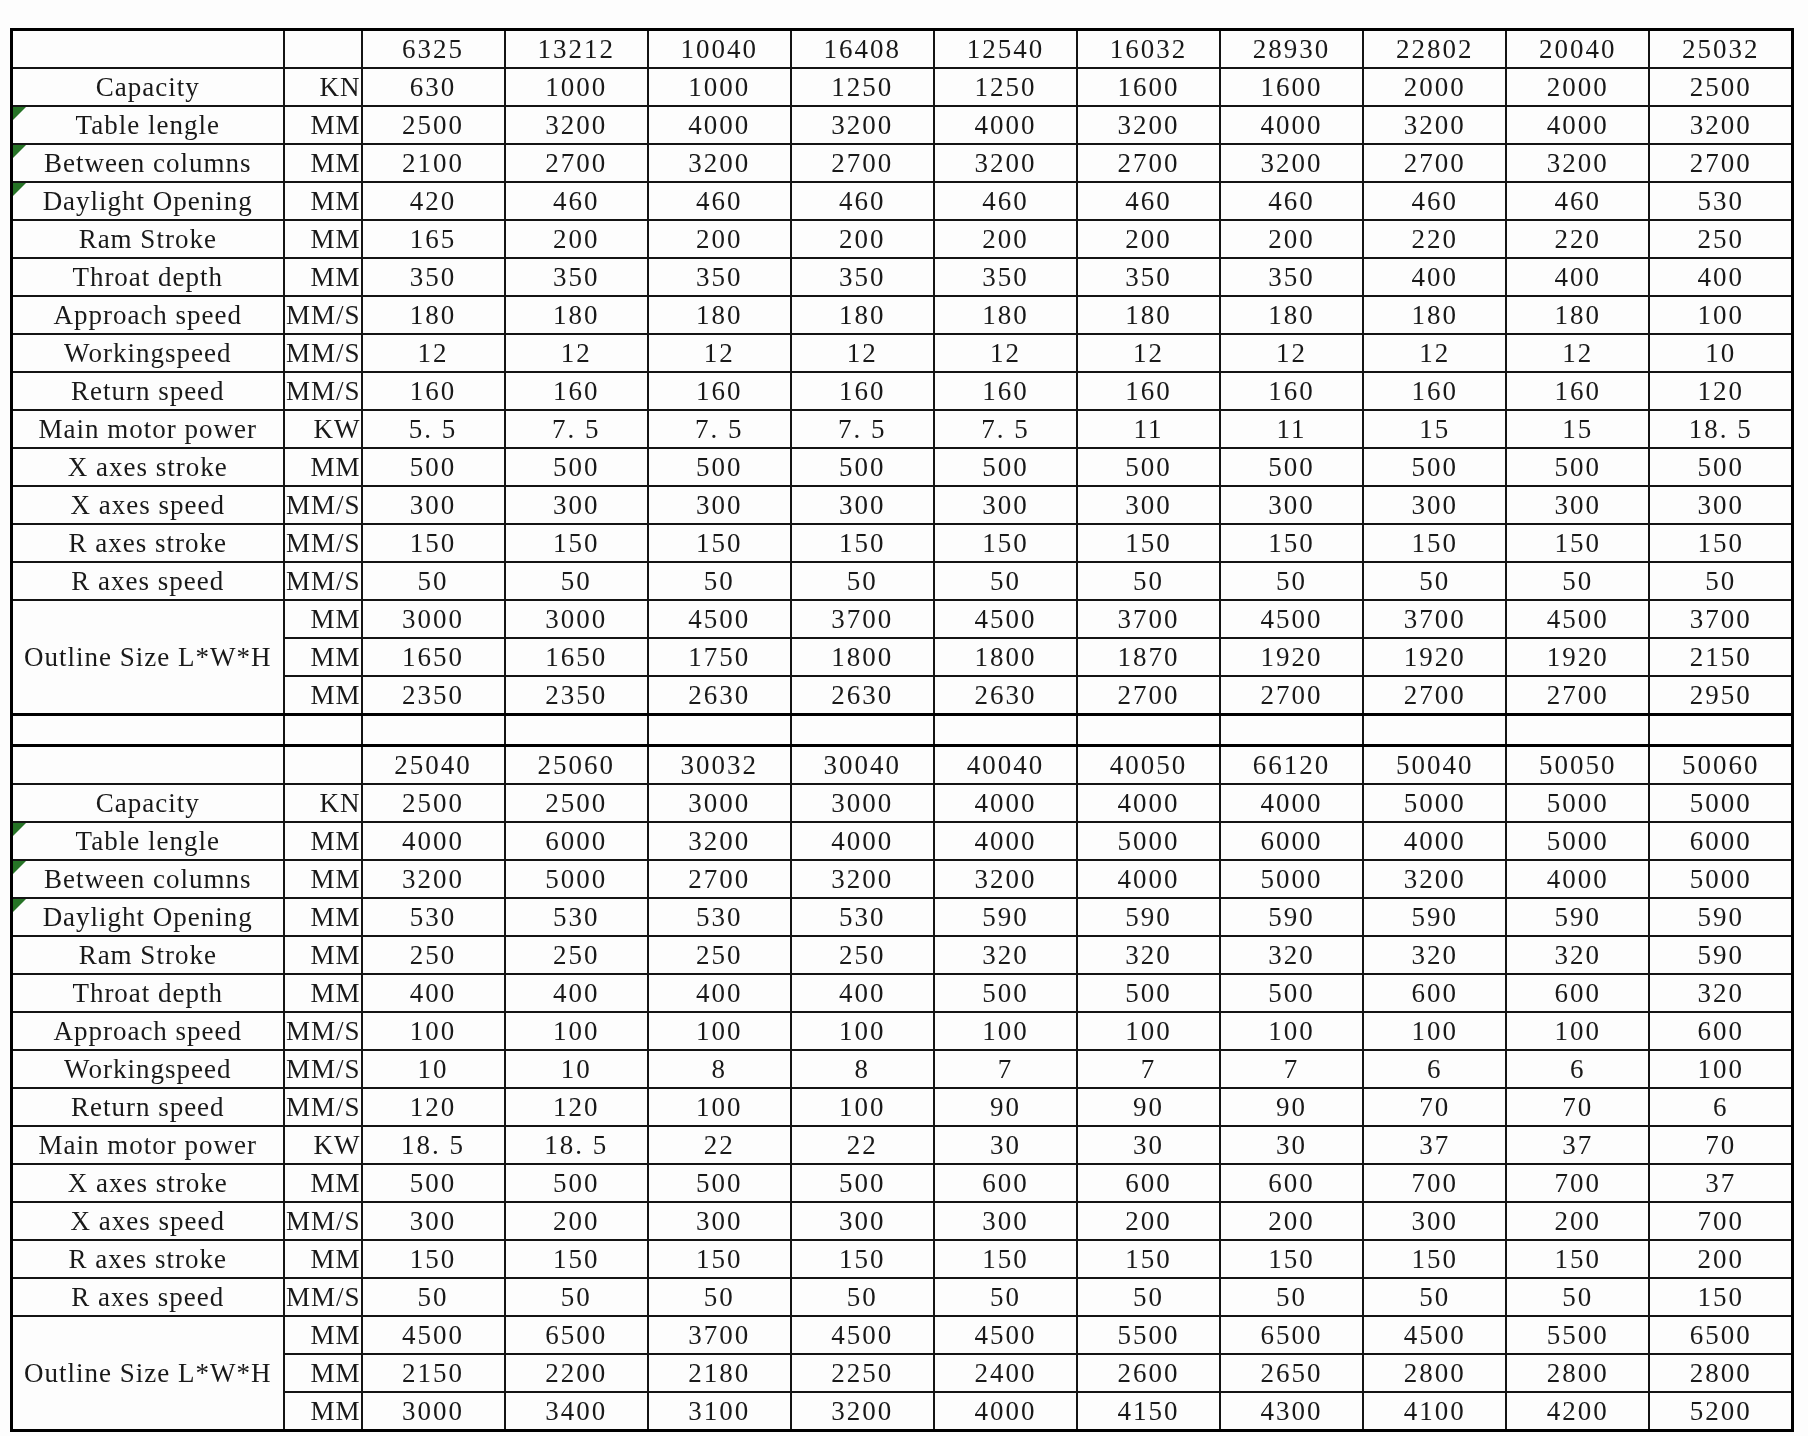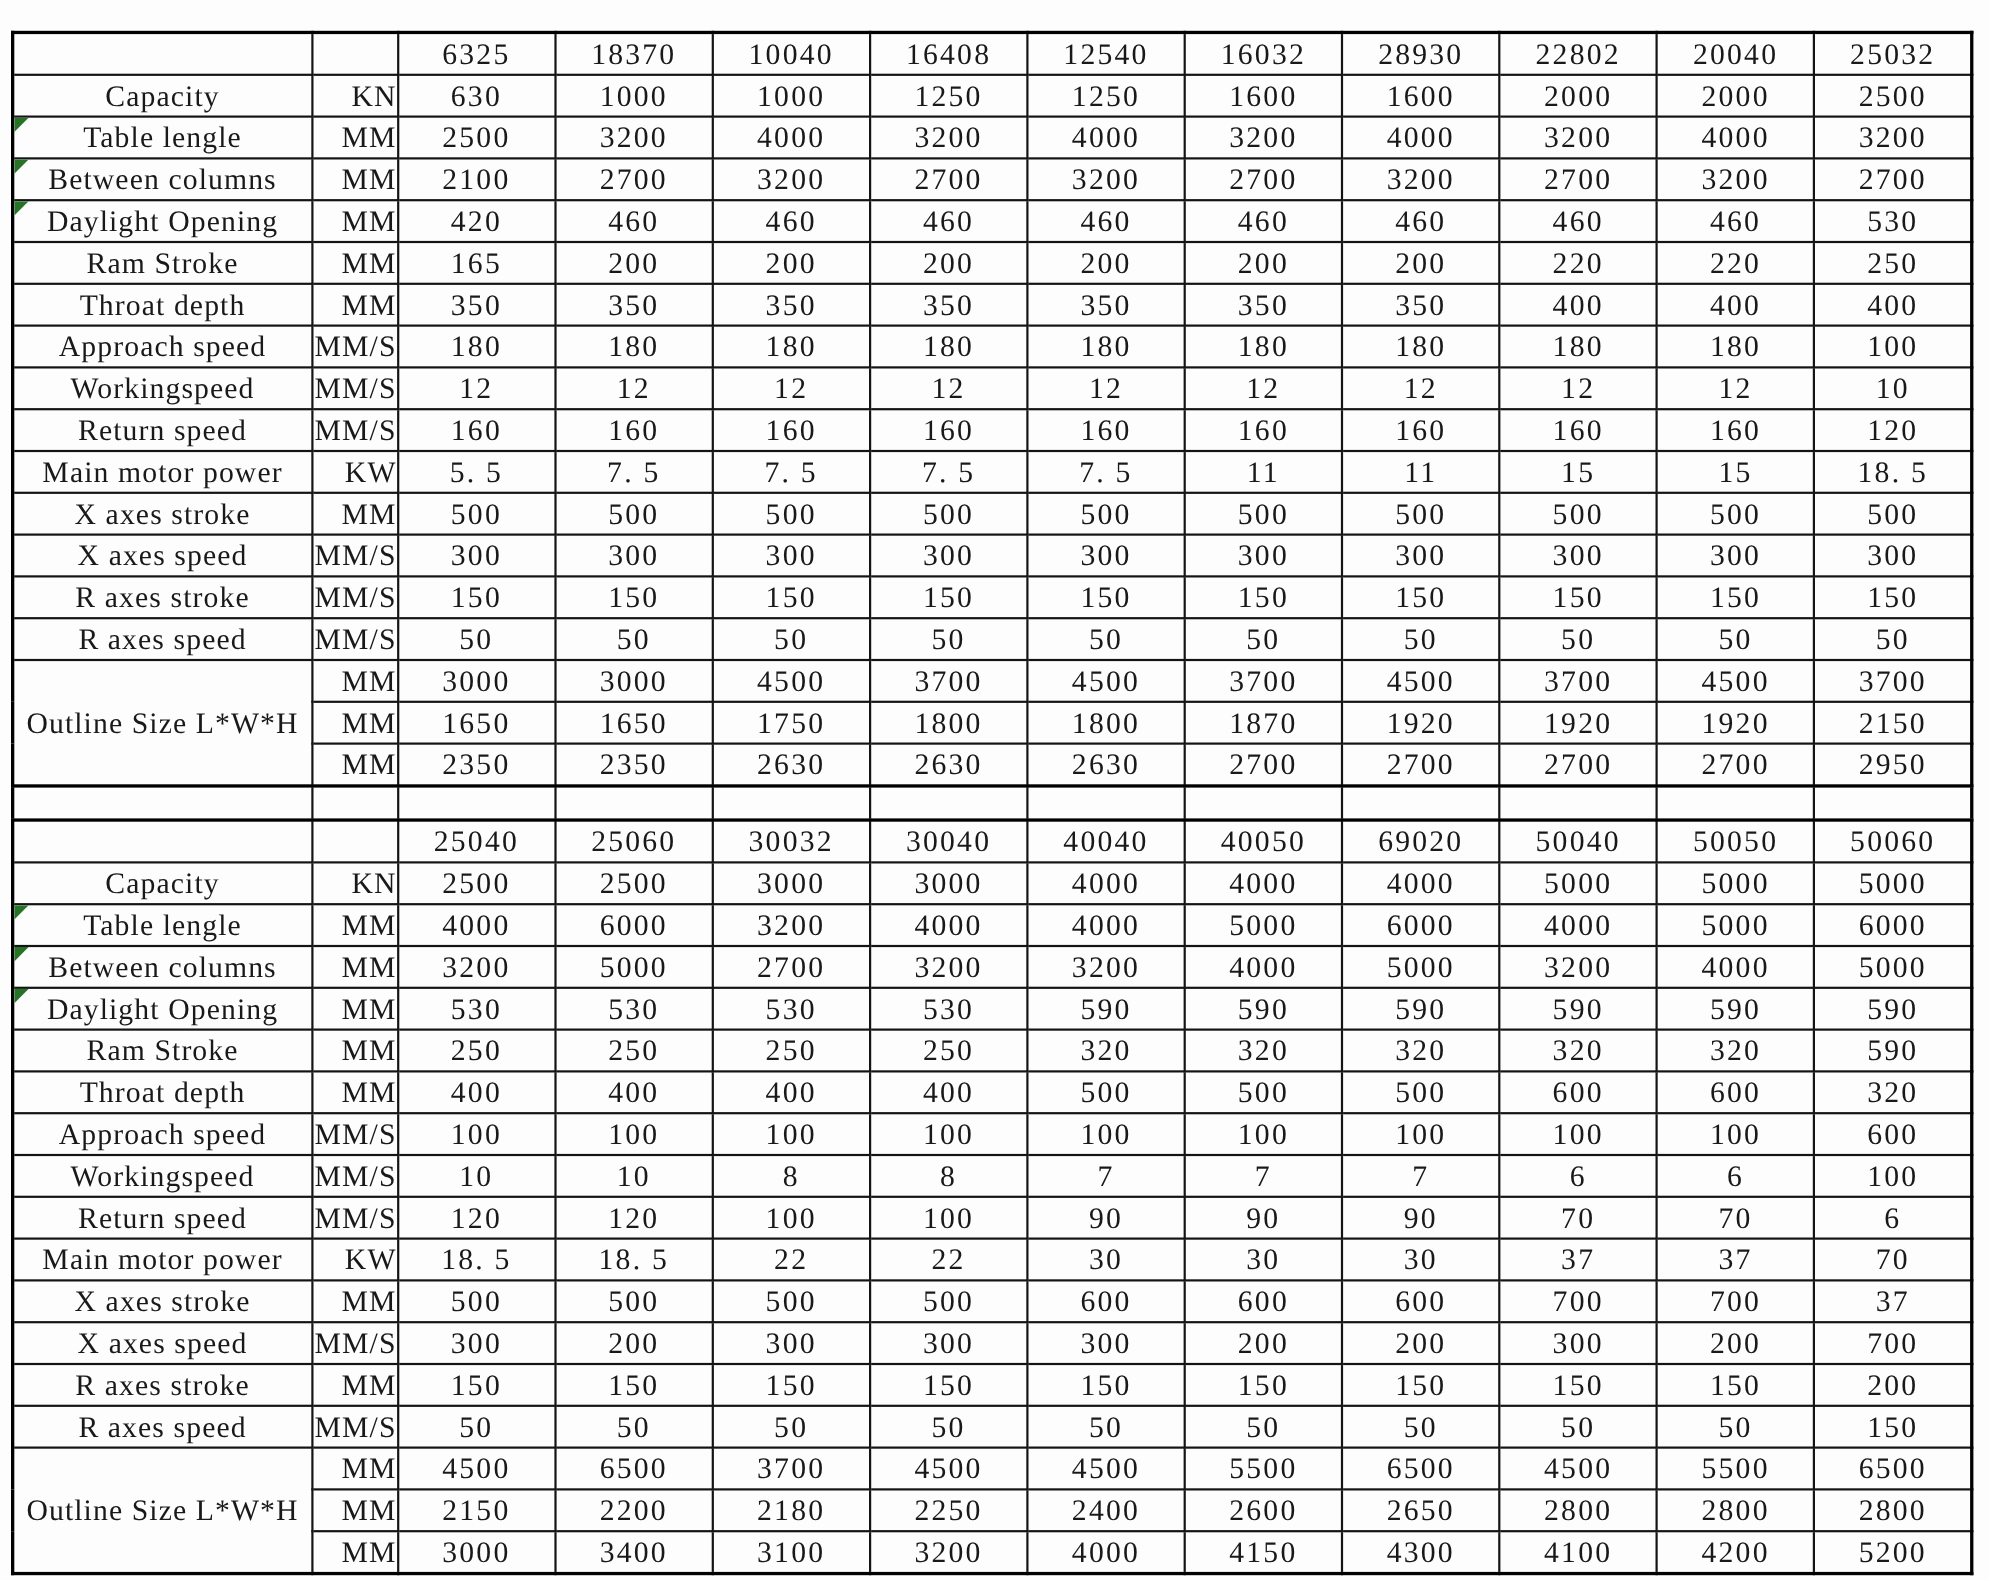--- a/index.html
+++ b/index.html
@@ -45,21 +45,21 @@
         <col>
         <col>
         <col>
         <col>
       </colgroup>
       <tbody id="tbody-0">
         <tr>
           <td class="lbl"></td>
           <td class="unit"></td>
           <td>6325</td>
-          <td>18370</td>
+          <td>13212</td>
           <td>10040</td>
           <td>16408</td>
           <td>12540</td>
           <td>16032</td>
           <td>28930</td>
           <td>22802</td>
           <td>20040</td>
           <td>25032</td>
         </tr>
         <tr>
@@ -350,21 +350,21 @@
       <tbody id="tbody-1">
         <tr>
           <td class="lbl"></td>
           <td class="unit"></td>
           <td>25040</td>
           <td>25060</td>
           <td>30032</td>
           <td>30040</td>
           <td>40040</td>
           <td>40050</td>
-          <td>69020</td>
+          <td>66120</td>
           <td>50040</td>
           <td>50050</td>
           <td>50060</td>
         </tr>
         <tr>
           <td class="lbl"><span>Capacity</span></td>
           <td class="unit">KN</td>
           <td>2500</td>
           <td>2500</td>
           <td>3000</td>

